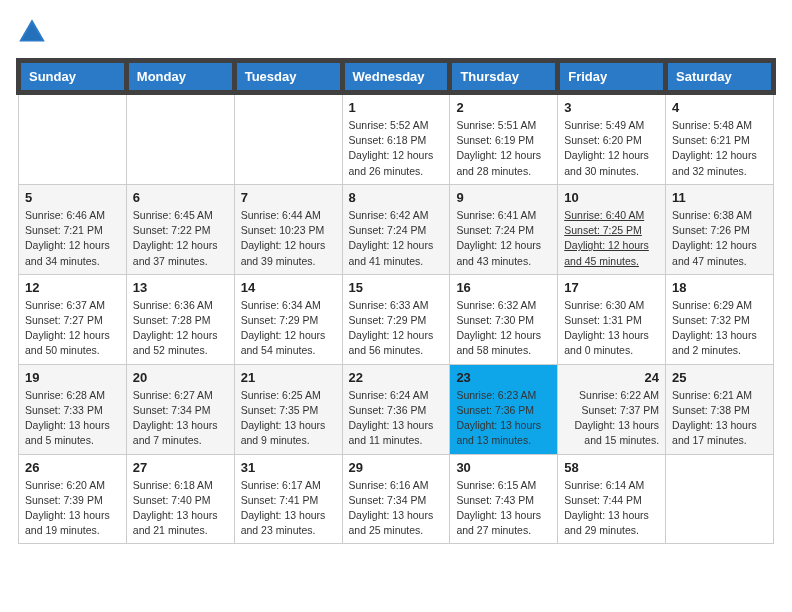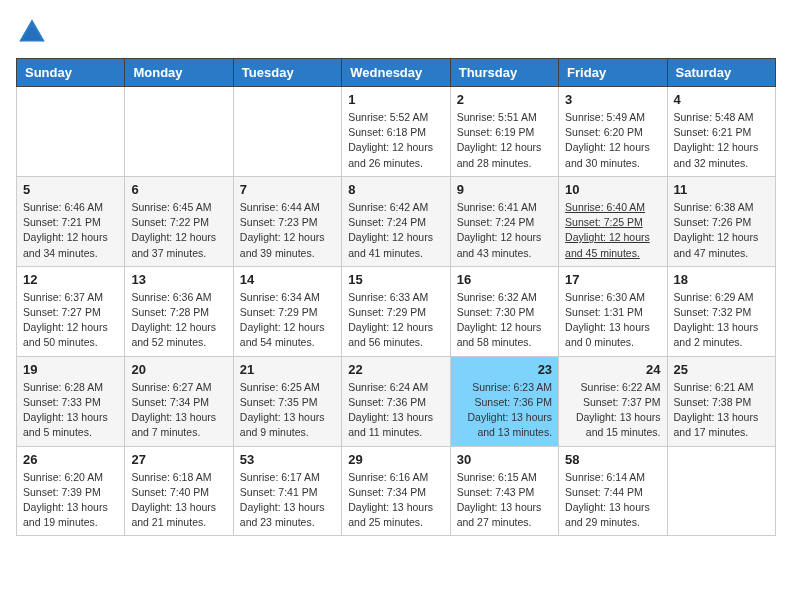--- a/index.html
+++ b/index.html
@@ -49,21 +49,21 @@
       border-collapse: collapse;
       font-size: 11px;
     }
     .calendar th {
       background: #2a7ac7;
       color: #fff;
       text-align: left;
       padding: 6px 8px;
       font-size: 13px;
       font-weight: bold;
-      border: 1px solid #404040;
+      border: 5px solid #404040;
     }
     .calendar td {
       border: 1px solid #ccc;
       vertical-align: top;
       padding: 5px 6px;
       width: calc(100% / 7);
       min-height: 80px;
       background: #fff;
     }
     .calendar tr:nth-child(even) td {
@@ -158,21 +158,21 @@
         </td>
         <td style="background: rgb(245, 245, 245);">
           <div class="day-number">6</div>
           <div class="day-info" style="white-space: pre-line;">Sunrise: 6:45 AM
 Sunset: 7:22 PM
 Daylight: 12 hours and 37 minutes.</div>
         </td>
         <td style="background: rgb(245, 245, 245);">
           <div class="day-number">7</div>
           <div class="day-info" style="white-space: pre-line;">Sunrise: 6:44 AM
-Sunset: 7:23 PM
+Sunset: 10:23 PM
 Daylight: 12 hours and 39 minutes.</div>
         </td>
         <td style="background: rgb(245, 245, 245);">
           <div class="day-number">8</div>
           <div class="day-info" style="white-space: pre-line;">Sunrise: 6:42 AM
 Sunset: 7:24 PM
 Daylight: 12 hours and 41 minutes.</div>
         </td>
         <td style="background: rgb(245, 245, 245);">
           <div class="day-number">9</div>
@@ -255,21 +255,21 @@
           <div class="day-info" style="white-space: pre-line;">Sunrise: 6:25 AM
 Sunset: 7:35 PM
 Daylight: 13 hours and 9 minutes.</div>
         </td>
         <td style="background: rgb(245, 245, 245);">
           <div class="day-number">22</div>
           <div class="day-info" style="white-space: pre-line;">Sunrise: 6:24 AM
 Sunset: 7:36 PM
 Daylight: 13 hours and 11 minutes.</div>
         </td>
-        <td style="background: #7dd3fc; text-align: right;">
+        <td style="background: #0ea5e9;">
           <div class="day-number">23</div>
           <div class="day-info" style="white-space: pre-line;">Sunrise: 6:23 AM
 Sunset: 7:36 PM
 Daylight: 13 hours and 13 minutes.</div>
         </td>
         <td style="background: rgb(245, 245, 245); text-align: right;">
           <div class="day-number">24</div>
           <div class="day-info" style="white-space: pre-line;">Sunrise: 6:22 AM
 Sunset: 7:37 PM
 Daylight: 13 hours and 15 minutes.</div>
@@ -288,21 +288,21 @@
 Sunset: 7:39 PM
 Daylight: 13 hours and 19 minutes.</div>
         </td>
         <td>
           <div class="day-number">27</div>
           <div class="day-info" style="white-space: pre-line;">Sunrise: 6:18 AM
 Sunset: 7:40 PM
 Daylight: 13 hours and 21 minutes.</div>
         </td>
         <td>
-          <div class="day-number">53</div>
+          <div class="day-number">31</div>
           <div class="day-info" style="white-space: pre-line;">Sunrise: 6:17 AM
 Sunset: 7:41 PM
 Daylight: 13 hours and 23 minutes.</div>
         </td>
         <td>
           <div class="day-number">29</div>
           <div class="day-info" style="white-space: pre-line;">Sunrise: 6:16 AM
 Sunset: 7:34 PM
 Daylight: 13 hours and 25 minutes.</div>
         </td>

